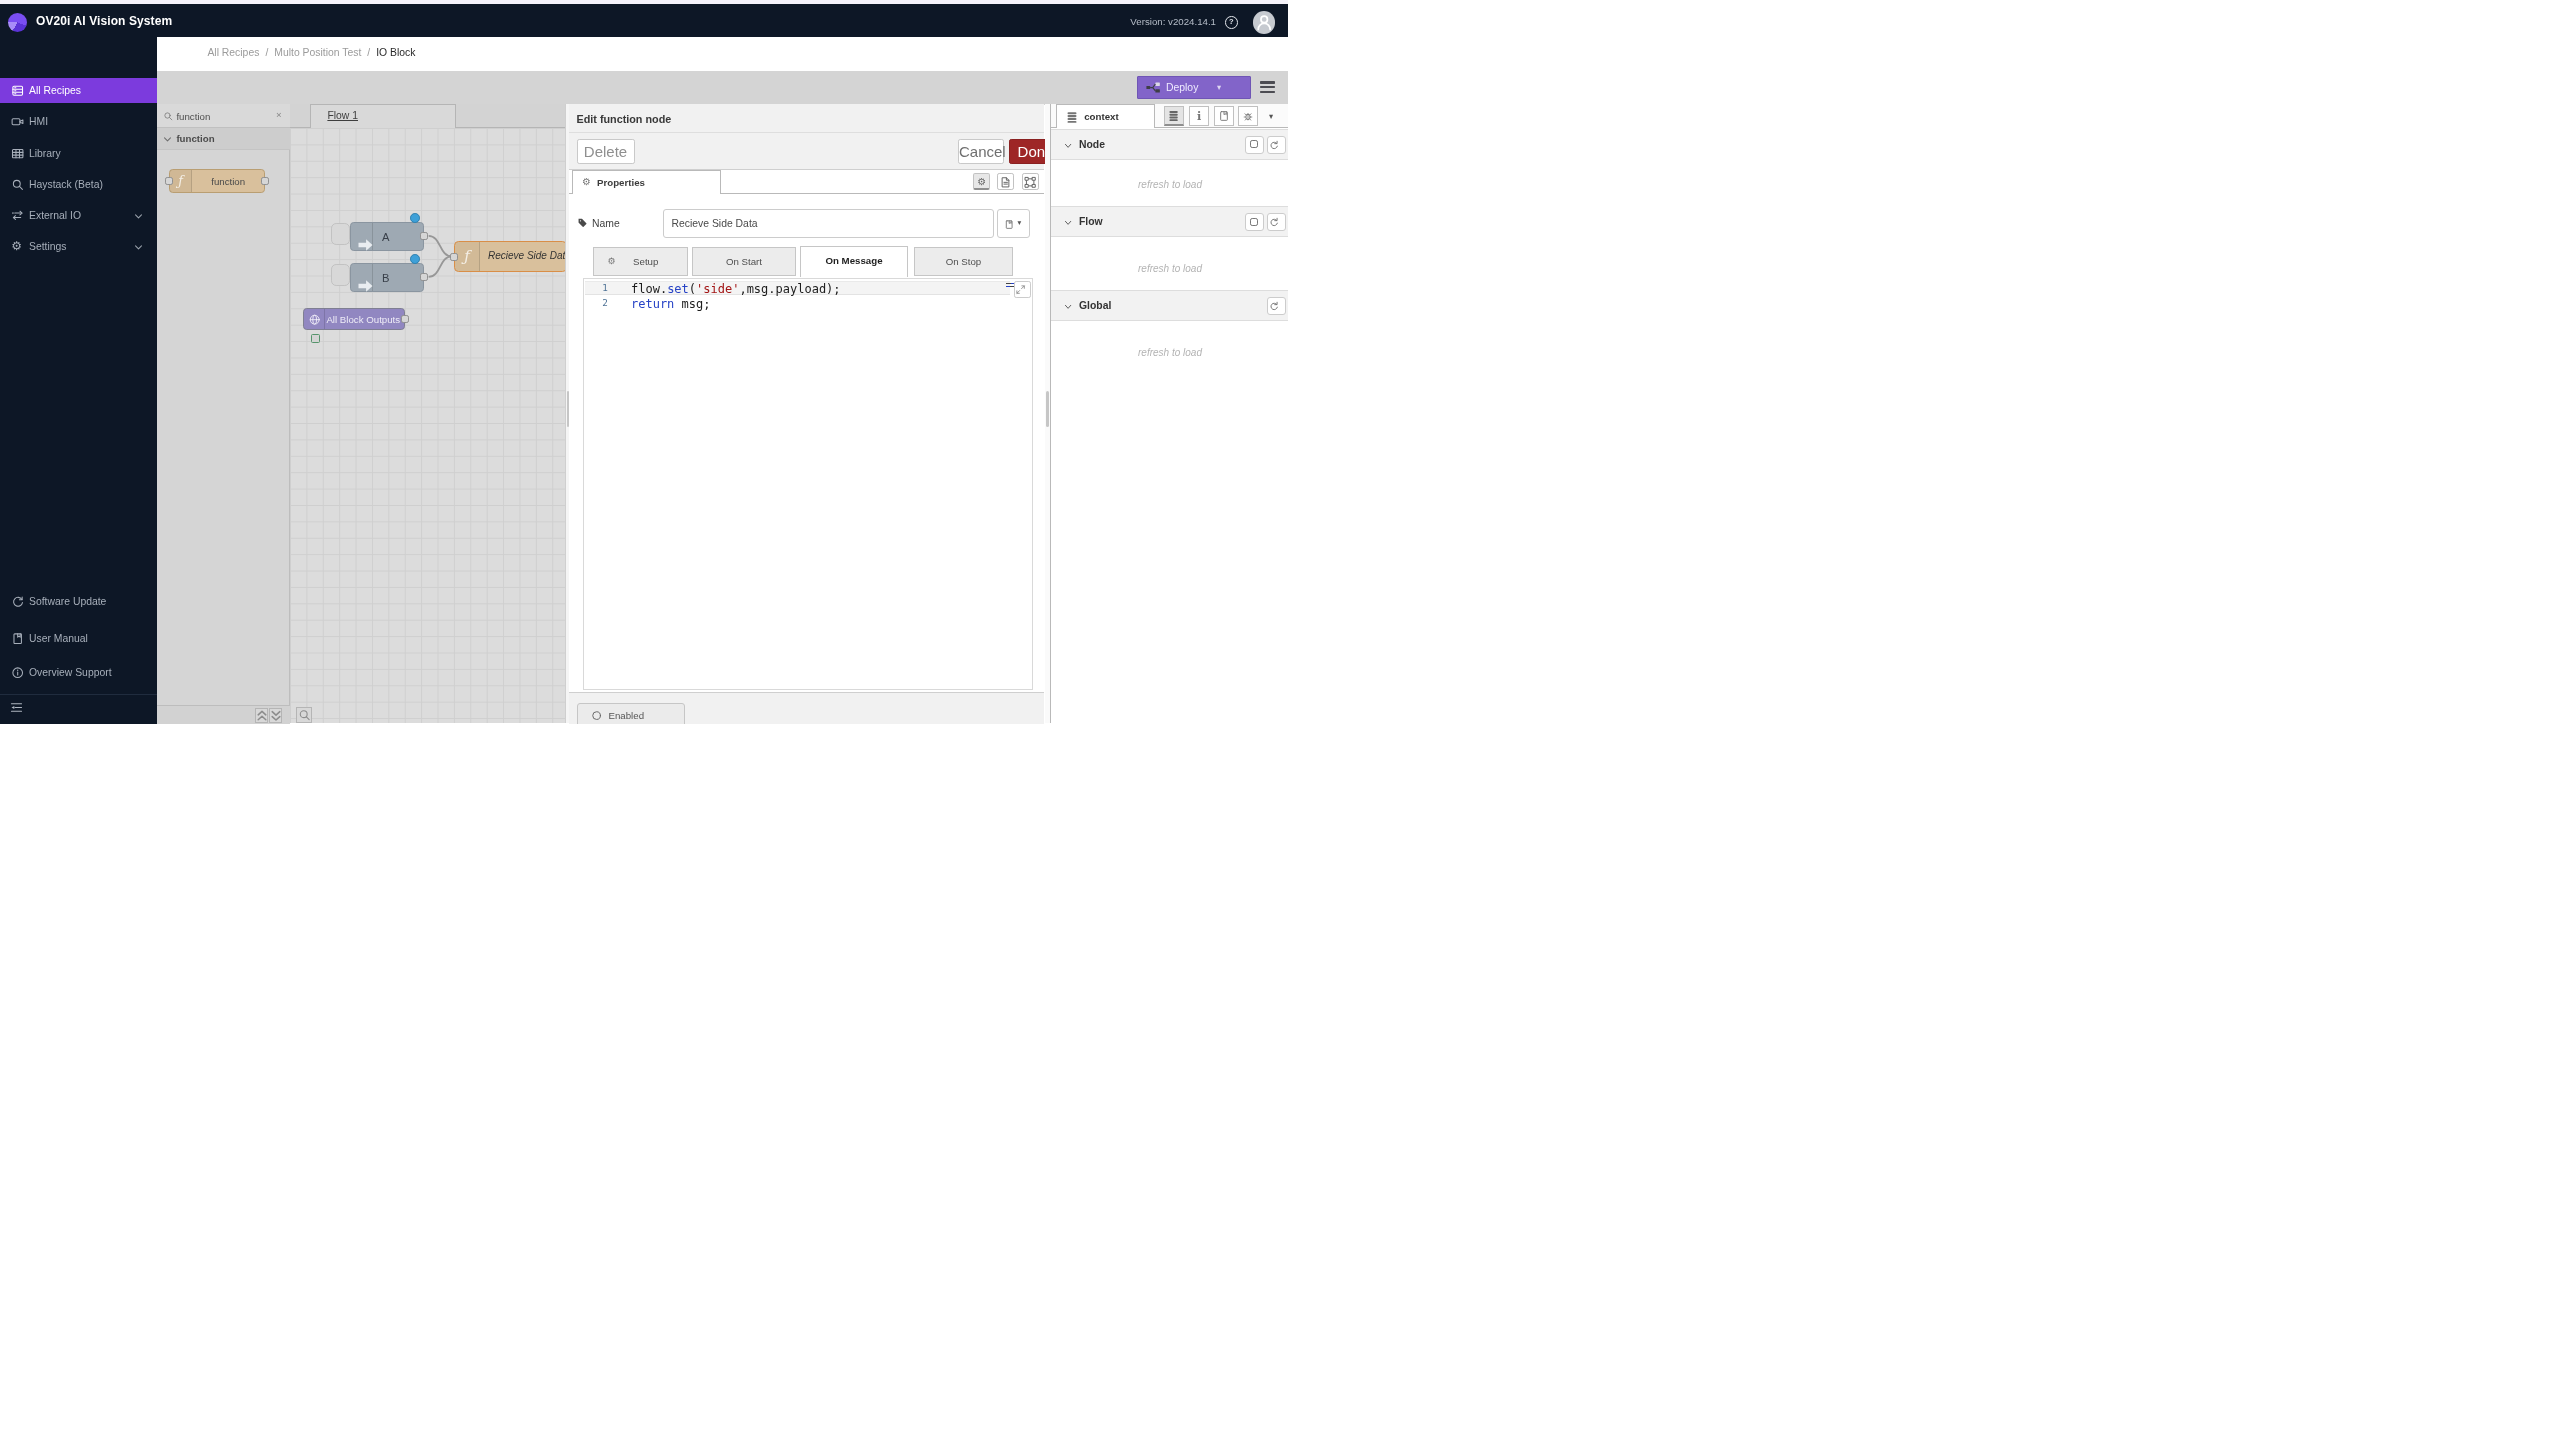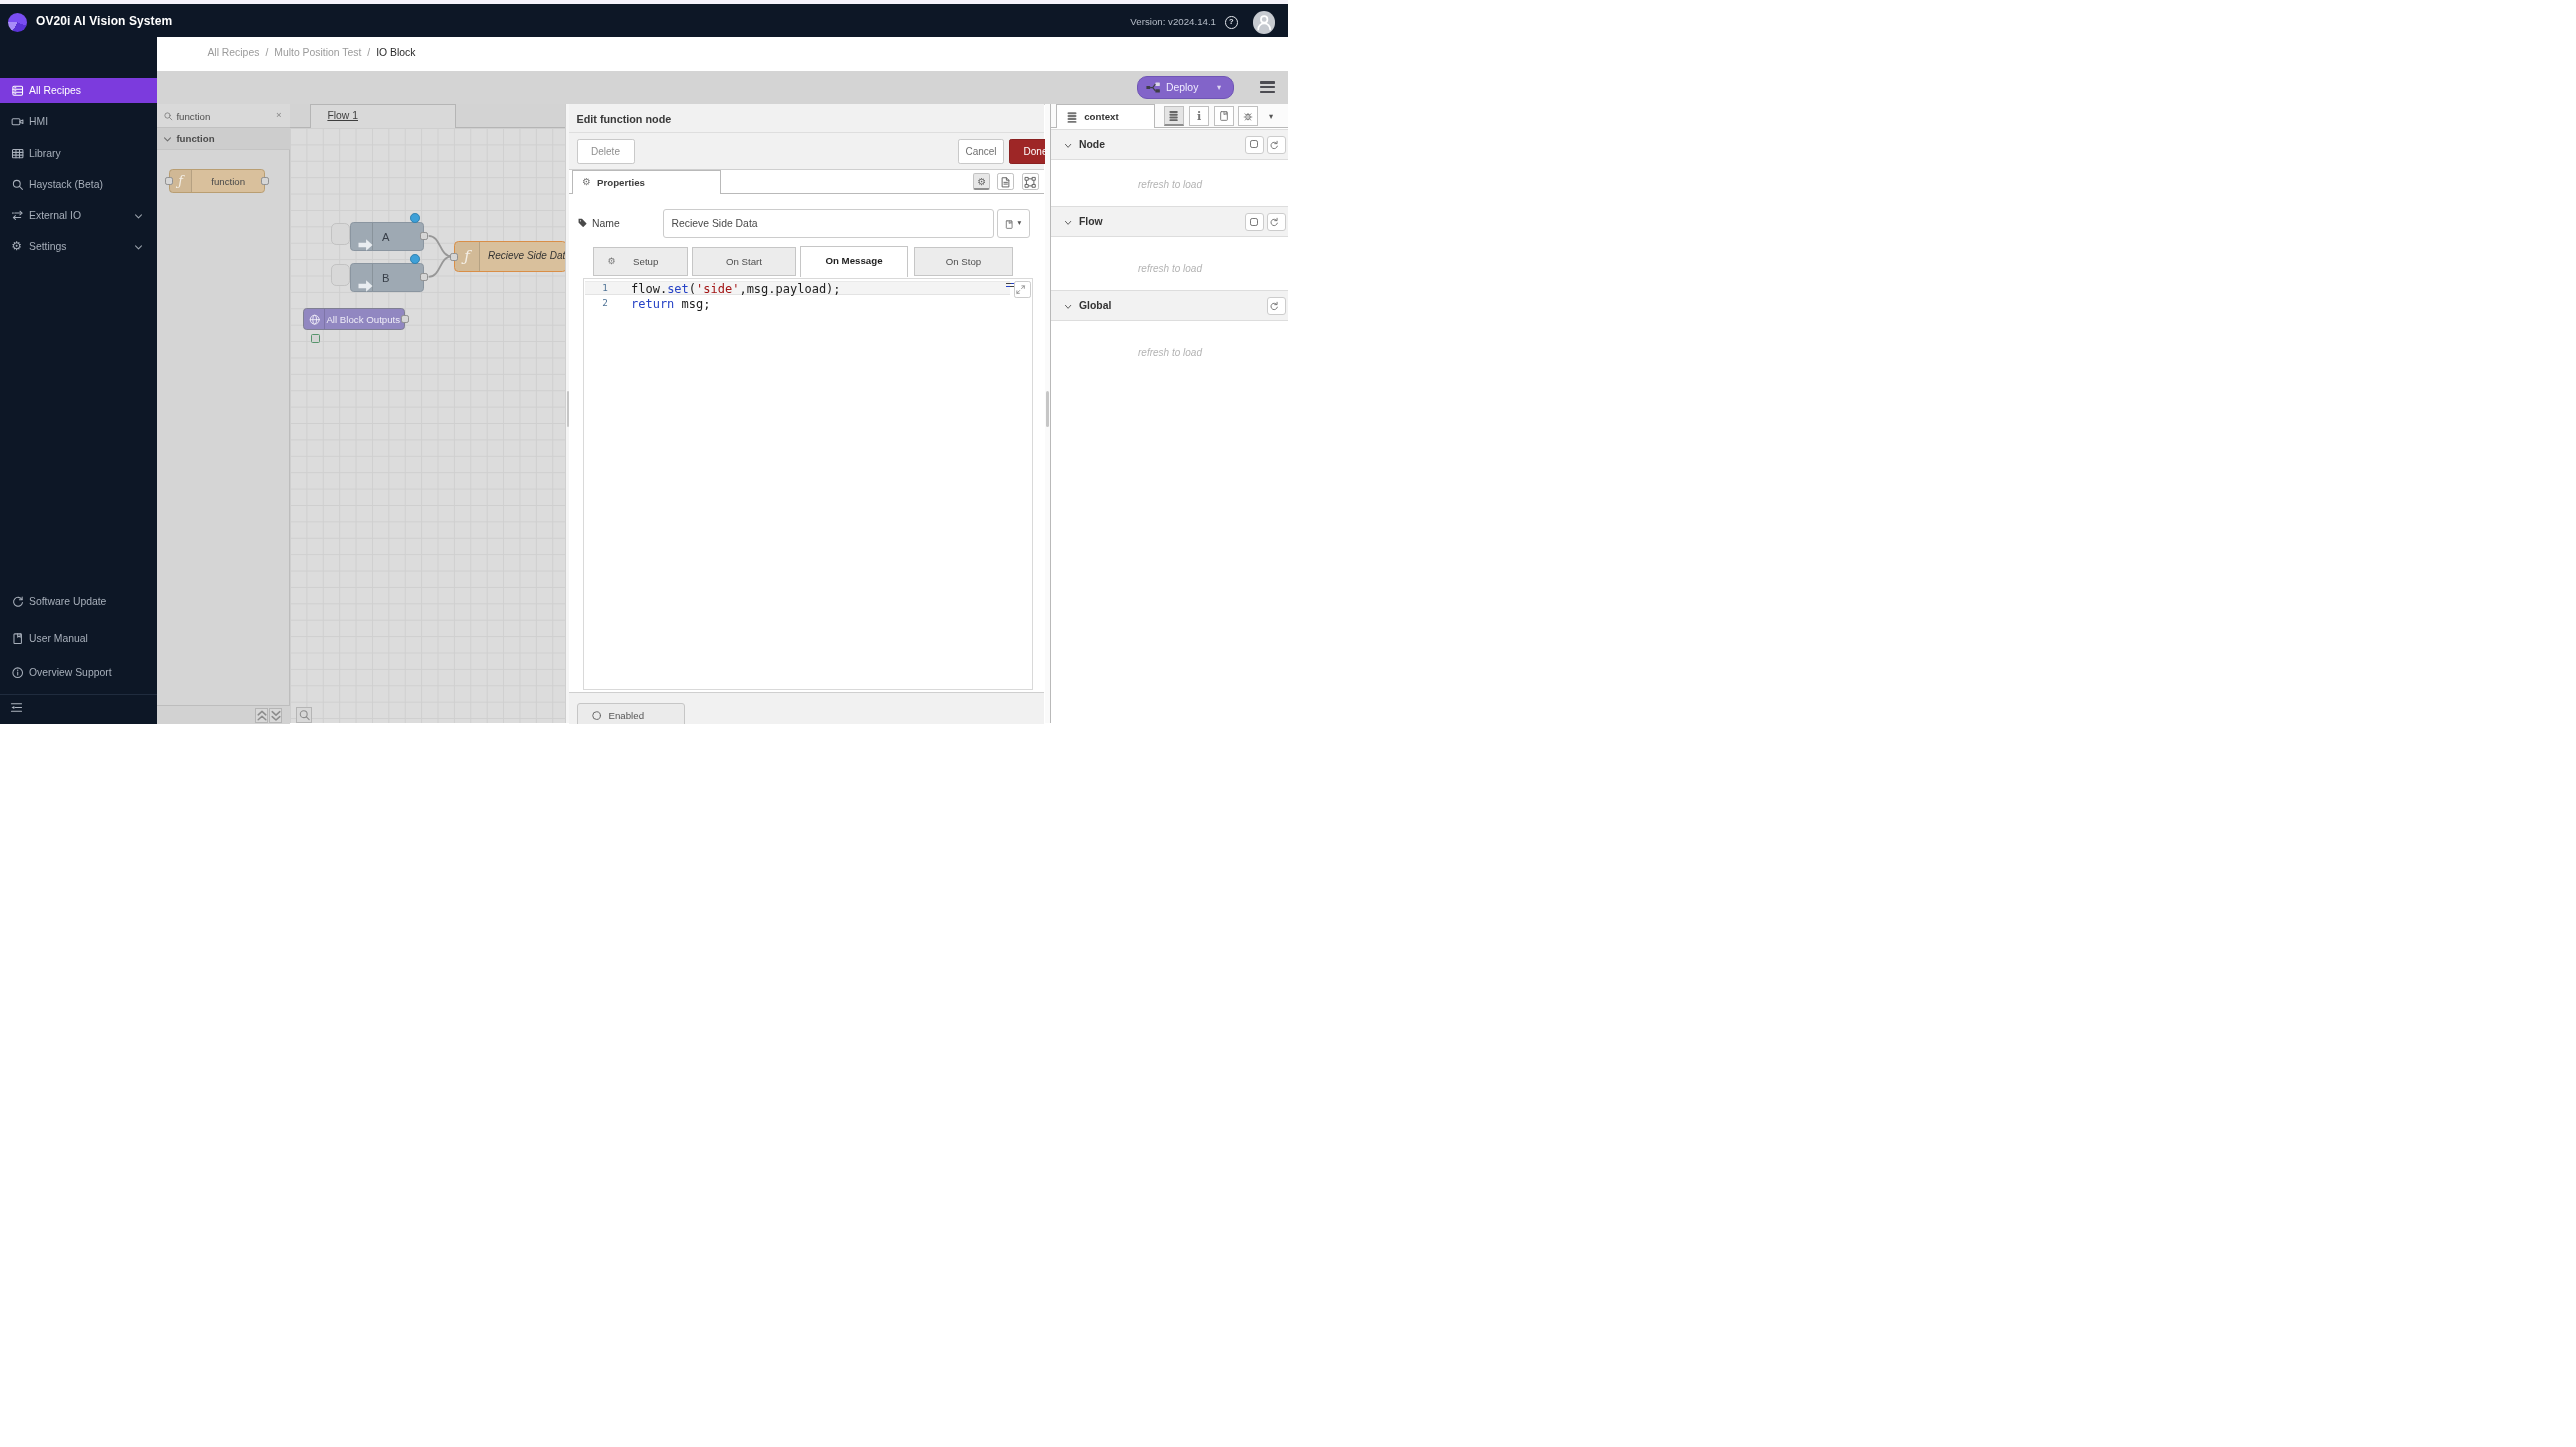--- a/index.html
+++ b/index.html
@@ -31,22 +31,22 @@
   .sb-chev { position:absolute; left:134px; top:9.7px; width:9px; height:6.7px; color:#9aa3ad; }
   #sb-divider { left:0; top:657px; width:157px; border-top:0.7px solid #202c3e; }
   #collapse-btn { left:9px; top:663px; width:15px; height:15px; color:#aeb6c0; }
 
   
   #breadcrumb-bar { left:157px; top:37px; width:1131px; height:34px; background:#fff; }
   #breadcrumb { left:10.4px; top:10.4px; font-size:10.4px; color:#9b9b9b; white-space:nowrap;margin-left:40px; }
   #breadcrumb .sep { margin:0 6px; }
   #breadcrumb .current { color:#2a2a2a; font-weight:500; }
   #gray-band { left:157px; top:71px; width:1131px; height:34px; background:#d4d4d4; }
-  #deploy-btn { left:980px; top:5.2px; width:97px; height:22.4px; background:#8264c9; border:0.7px solid #6f55b5;
-    border-radius:10px; cursor:pointer; }
+  #deploy-btn { left:980px; top:5.2px; width:114px; height:22.4px; background:#8264c9; border:0.7px solid #6f55b5;
+    border-radius:1px; cursor:pointer; }
   #deploy-label { position:absolute; left:28px; top:4.5px; color:#efeaff; font-size:10.4px; }
   #deploy-caret { position:absolute; left:79px; top:5.2px; color:#ded7f2; font-size:8.2px; }
   #hamburger { left:1103px; top:10.4px; width:15px; height:12px; }
   #hamburger div { height:2.2px; background:#4c4c52; border-radius:0.7px; margin-bottom:2.6px; }
 
   
   #palette { left:157px; top:104px; width:133px; height:619px; background:#d5d5d5; border-right:0.7px solid #bdbdbd; }
   #palette-search { left:157px; top:104px; width:133px; height:24px; background:#d9d9d9; border-bottom:0.7px solid #c0c0c0; }
   #palette-search-icon { left:6px; top:6.7px; width:10.4px; height:10.4px; color:#7a7a7a; }
   #palette-search-input { left:19.4px; top:4.5px; width:97px; height:15px; background:transparent; border:none; outline:none;
@@ -88,21 +88,21 @@
   #node-out .olabel { position:absolute; left:22.4px; right:7.5px; top:4.5px; text-align:center; font-size:9.7px; color:#eeecf7; white-space:nowrap; }
   #green-sq { left:311px; top:334px; width:9px; height:9px; border:1.5px solid #55946b; background:#d4d4d4; border-radius:1.5px; }
 
   
   .scroll-strip { background:#f5f5f5; }
   .scroll-thumb { position:absolute; background:#c6c6c6; border-radius:1.5px; }
   #tray-header { left:569px; top:104px; width:475px; height:66px; background:#f1f1f1; border-bottom:0.7px solid #cfcfcf; }
   #tray-title { position:absolute; left:7.5px; top:9px; font-size:10.8px; font-weight:bold; color:#383838; }
   #tray-title-divider { position:absolute; left:0; top:28px; width:475px; border-top:0.7px solid #dedede; }
   .dlg-btn { position:absolute; height:24.6px; border:0.7px solid #c9c9c9; border-radius:2.2px; background:#fff;
-    font-family:"Liberation Sans",sans-serif; font-size:10px; color:#8f8f8f; cursor:pointer; }
+    font-family:"Liberation Sans",sans-serif; font-size:15px; color:#8f8f8f; cursor:pointer; }
   #btn-done { background:#9e2626; border-color:#8a2121; color:#fff; }
   #tray-content { left:569px; top:170px; width:475px; height:522px; background:#fff; }
   #props-row-line { position:absolute; left:0; top:23px; width:475px; border-top:0.7px solid #b9b9b9; }
   #props-tab { position:absolute; left:3px; top:0; width:149px; height:23.5px; background:#fff;
     border:0.7px solid #b9b9b9; border-bottom:none; z-index:2; cursor:pointer; }
   #props-tab .gear { position:absolute; left:9px; top:4.5px; font-size:9.7px; color:#777; }
   #props-tab .lbl { position:absolute; left:24px; top:6px; font-size:9.7px; font-weight:600; color:#3d3d3d; }
   .icon-btn { position:absolute; width:17px; height:17px; background:#fff; border:0.7px solid #c2c2c2; border-radius:2.2px;
     color:#666; cursor:pointer; text-align:center; }
   .icon-btn.active { background:#e7e7e7; border-bottom:2.2px solid #8f8f8f; }

